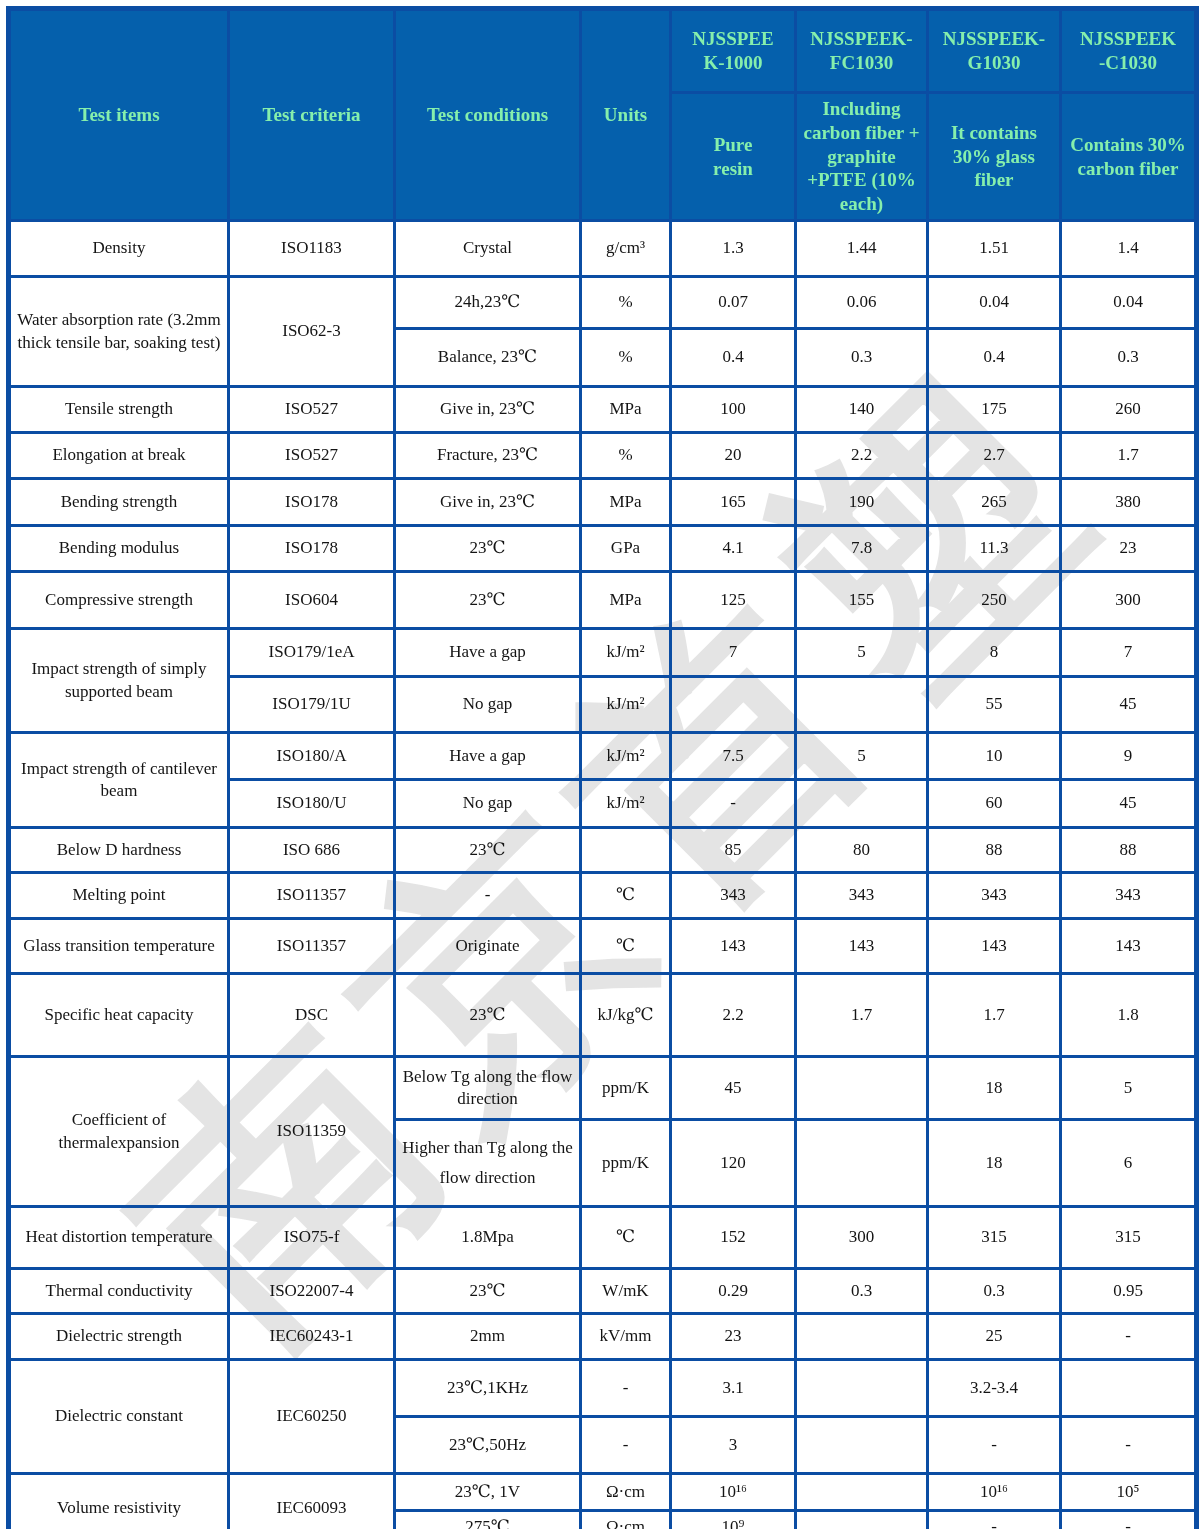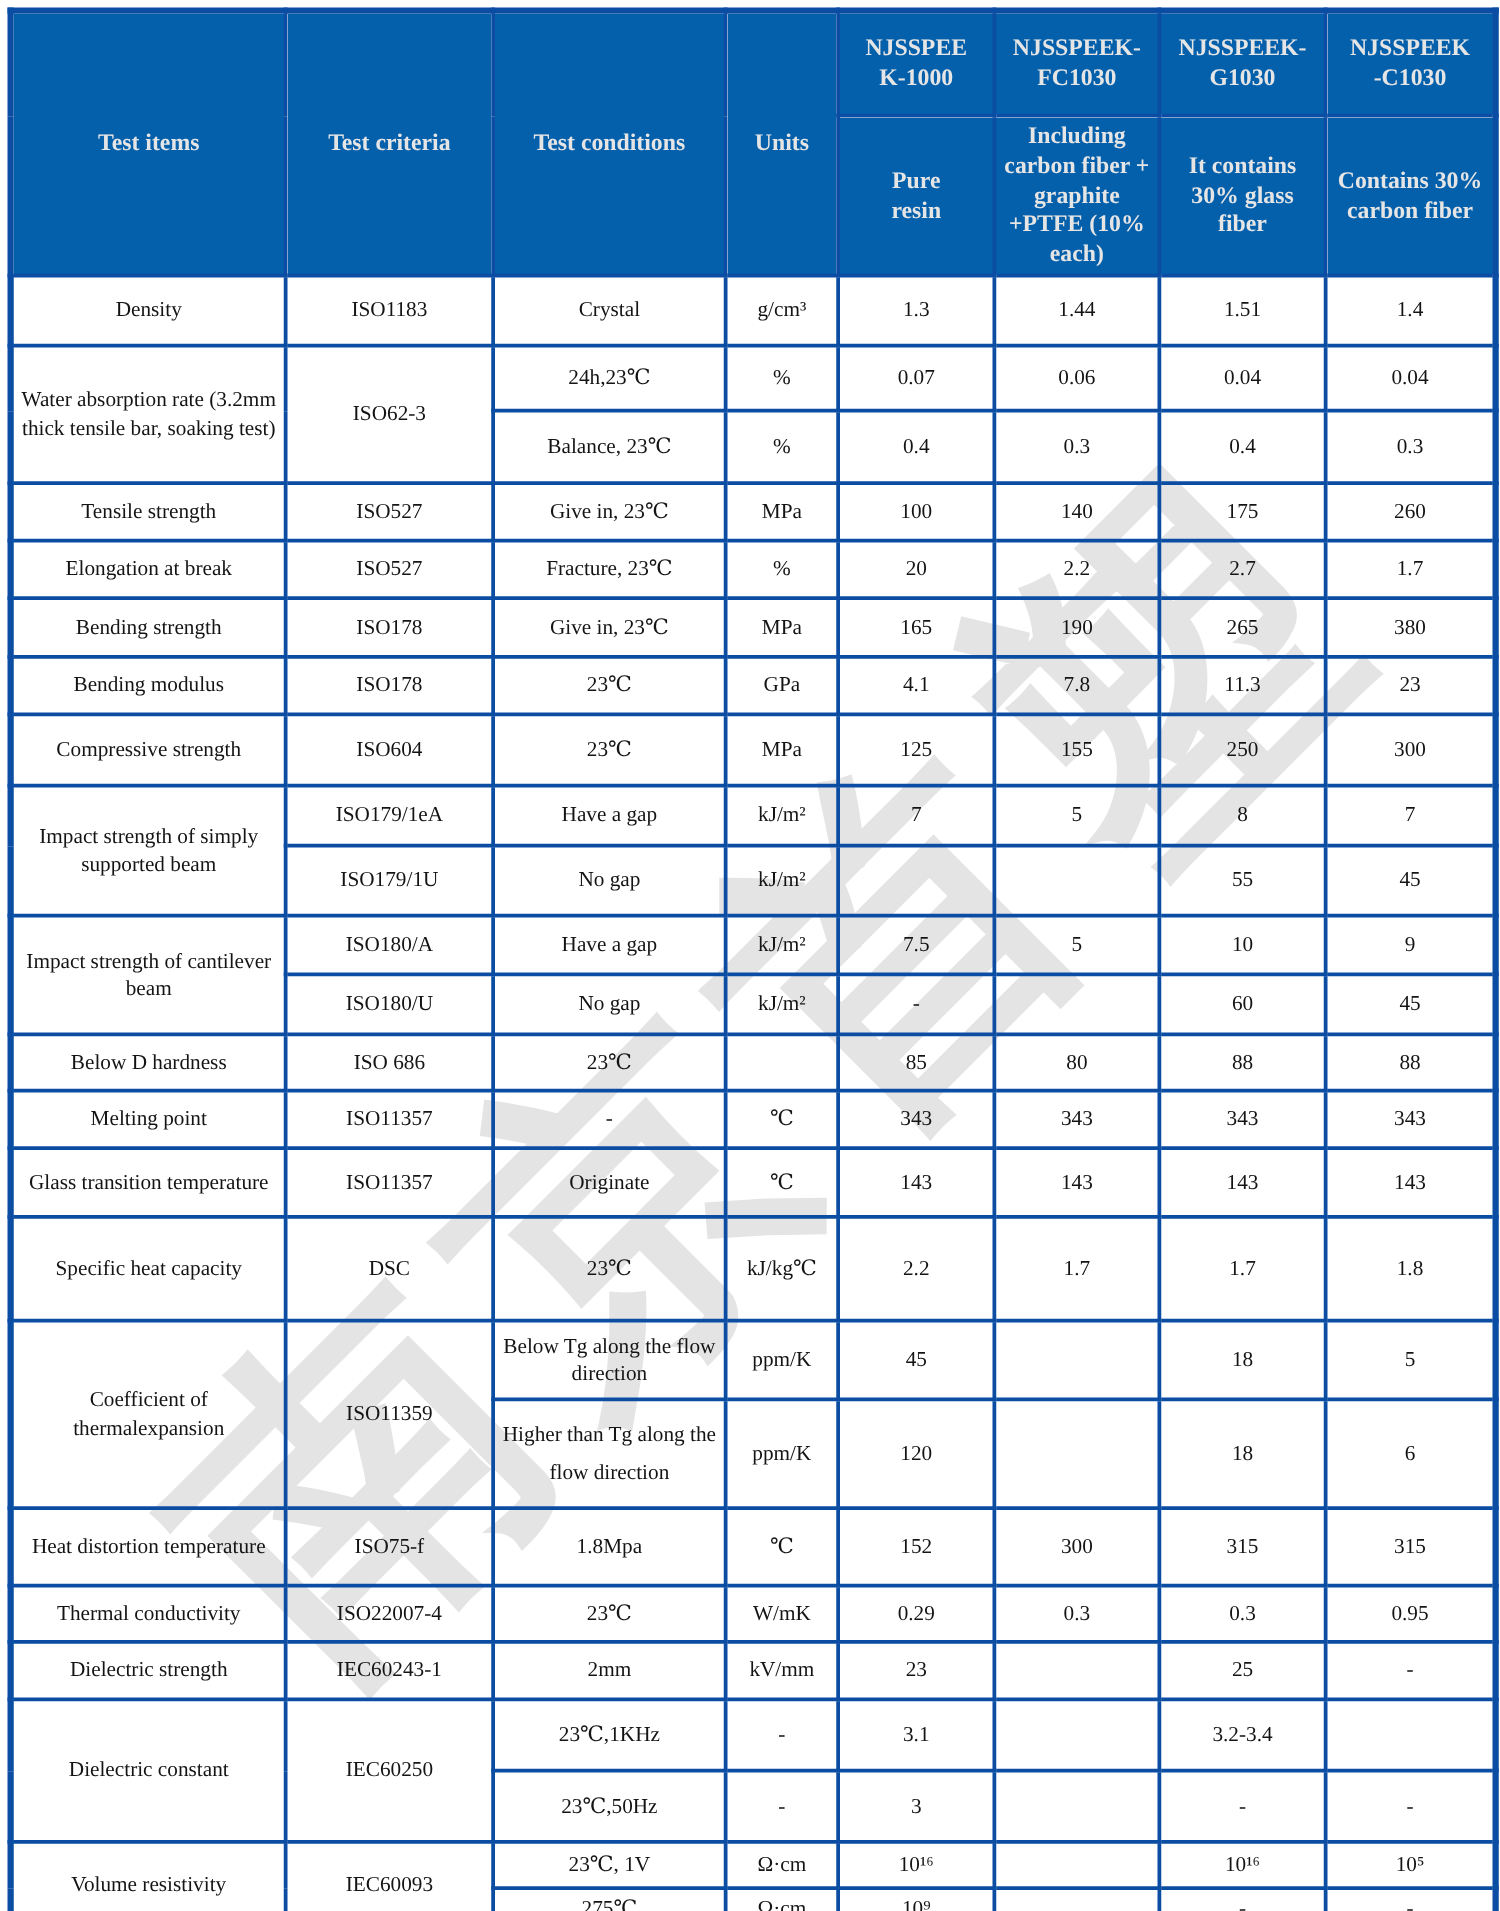--- a/index.html
+++ b/index.html
@@ -36,21 +36,21 @@
   }
   table.spec th, table.spec td {
     border: 3px solid #0b4da3;
     text-align: center;
     vertical-align: middle;
     padding: 1px 4px;
     overflow: hidden;
   }
   table.spec thead th {
     background: #0560ac;
-    color: #e5e5e5;
+    color: #86efac;
     font-weight: bold;
     font-size: 19px;
     line-height: 1.25;
   }
   table.spec tbody td {
     background: transparent;
     color: #141414;
     font-size: 17px;
     line-height: 1.3;
   }

